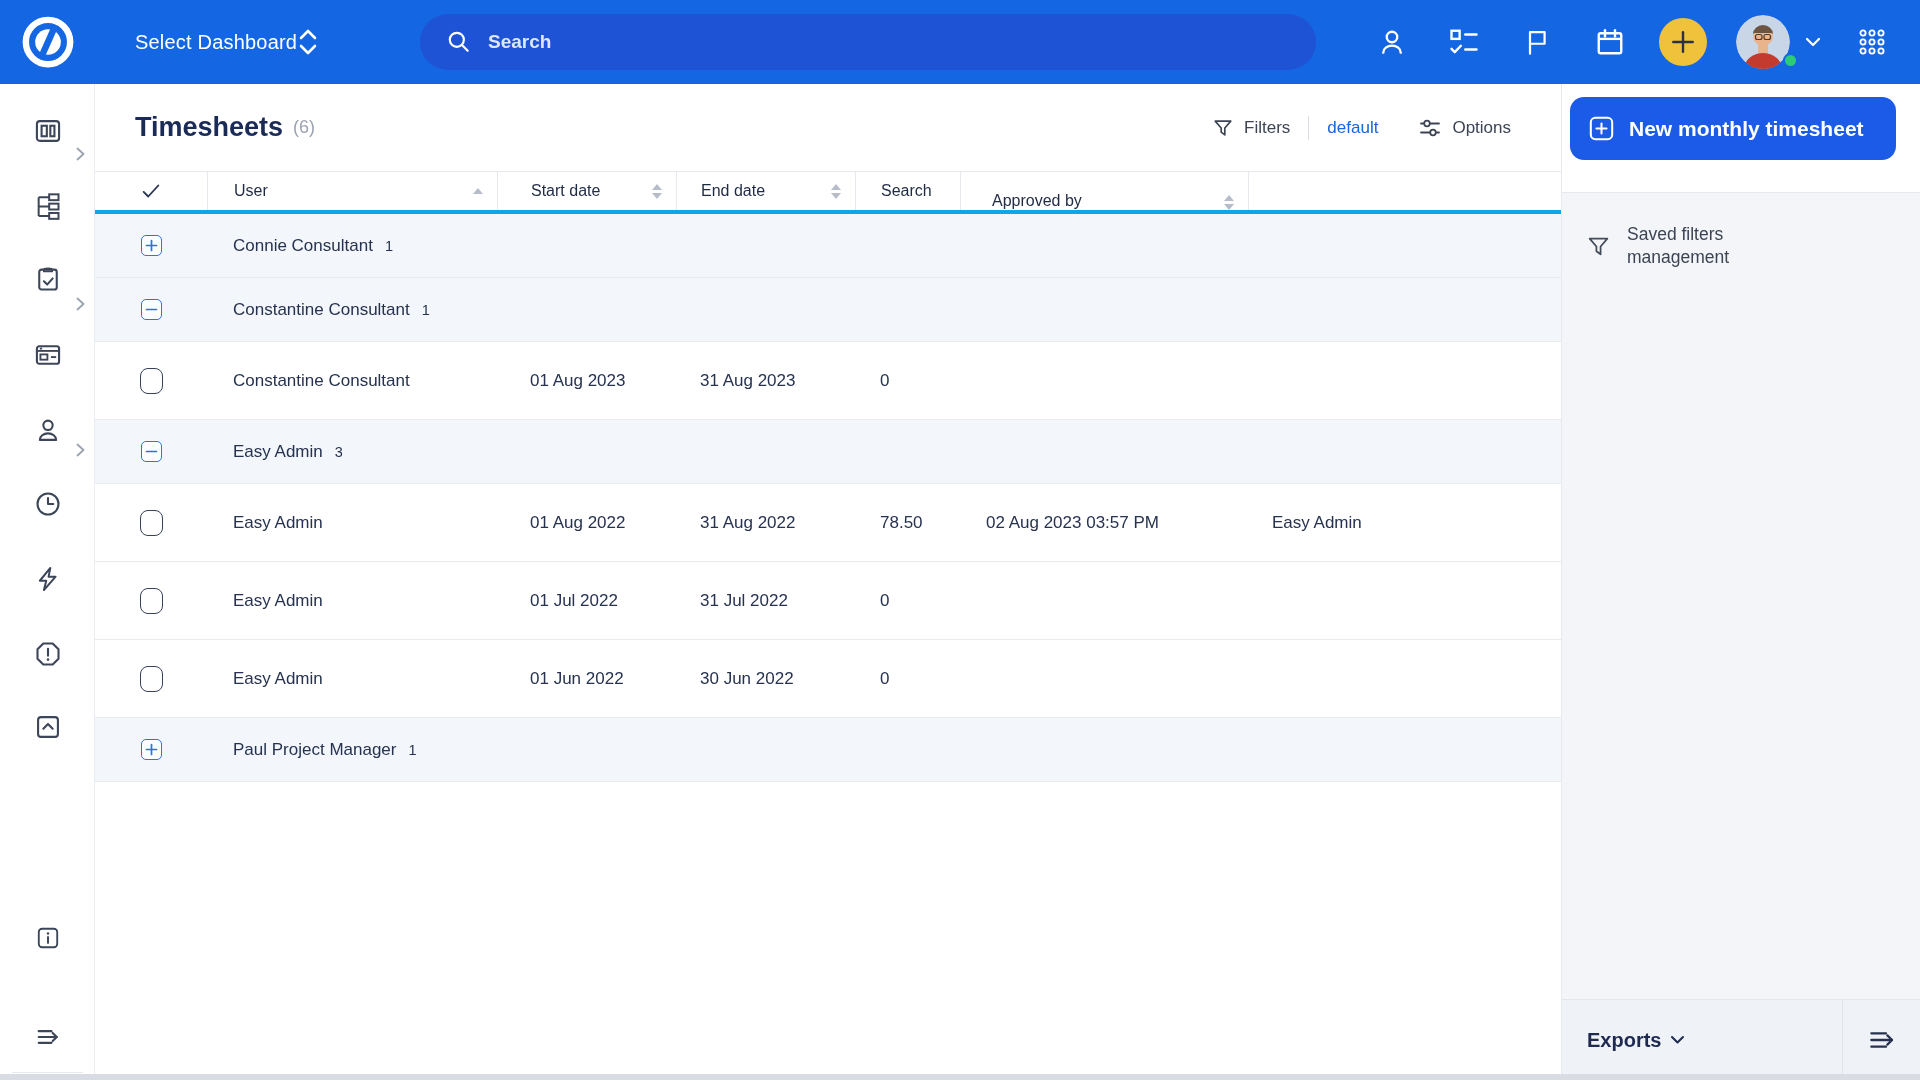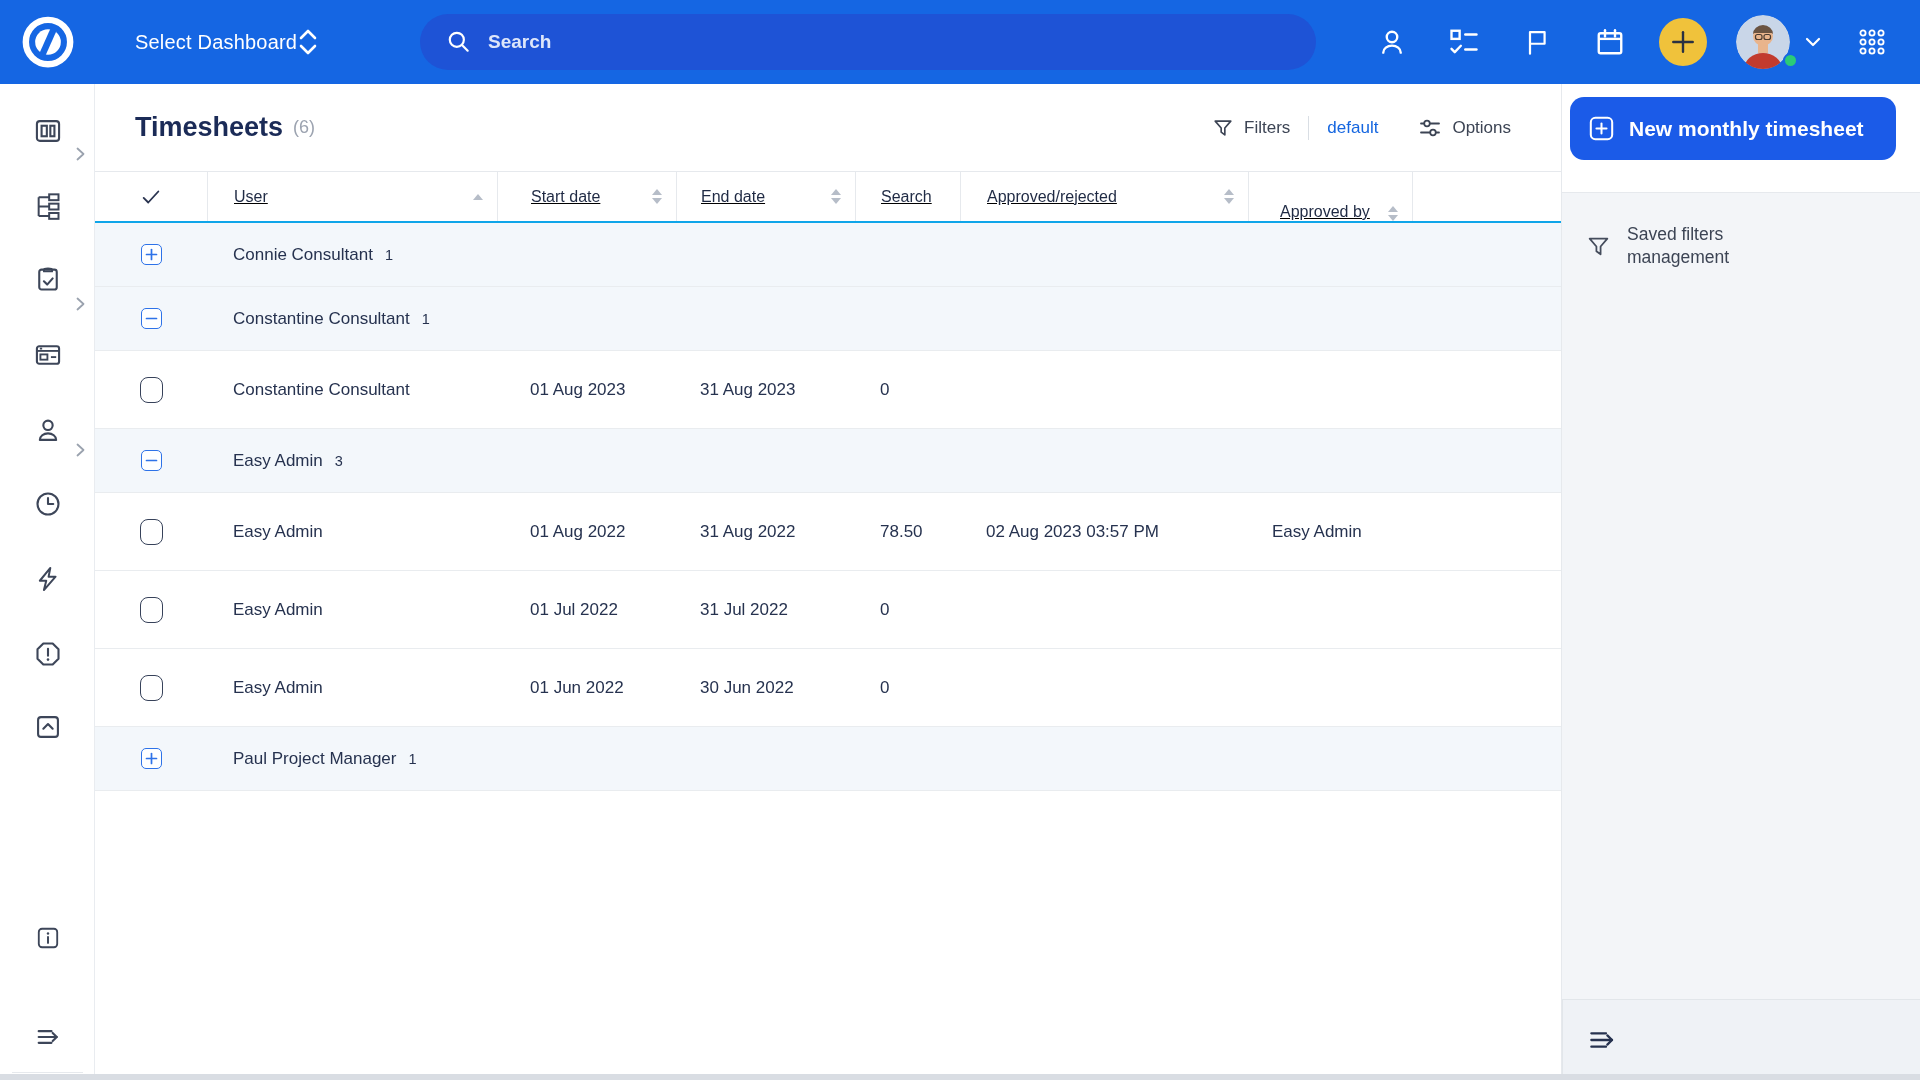--- a/index.html
+++ b/index.html
@@ -42,21 +42,21 @@
   .page-title { font-size:27px; font-weight:700; color:#1B2B57; }
   .page-count { font-size:18px; color:#9CA3B0; margin-left:10px; font-weight:400; }
   .toolbar { margin-left:auto; display:flex; align-items:center; color:#3C4454; }
   .tool-btn { display:flex; align-items:center; gap:10px; font-size:17px; cursor:pointer; }
   .tool-sep { width:1px; height:24px; background:#D9DEE4; margin:0 18px; }
   .filter-default { color:#1566E0; font-size:17px; font-weight:500; cursor:pointer; }
   .options-btn { margin-left:40px; }
 
   
   .grid-row { display:grid; grid-template-columns:112px 290px 179px 179px 105px 288px 164px 1fr; }
-  .thead { height:52px; border-top:1px solid #E6E9ED; border-bottom:2px solid #0ea5e9;text-decoration:underline; }
+  .thead { height:43px; border-top:1px solid #E6E9ED; border-bottom:4px solid #0ea5e9; }
   .th { display:flex; align-items:center; font-size:16px; font-weight:500; color:#1F2A44;
     border-left:1px solid #E6E9ED; position:relative; cursor:pointer; }
   .th:first-child { border-left:none; justify-content:center; }
   .th .lbl { white-space:nowrap; }
   .th.c-user { padding-left:26px; }
   .th.c-start { padding-left:33px; }
   .th.c-end { padding-left:24px; }
   .th.c-total { padding-left:25px; }
   .th.c-apprej { padding-left:26px; }
   .th.c-appby { padding-left:31px;align-items:flex-end; }
@@ -364,27 +364,20 @@
       <div class="th c-end">
         <span class="lbl">End date</span>
         <span class="sort">
             <span class="tri-up"></span>
             <span class="tri-dn"></span>
           </span>
       </div>
       <div class="th c-total">
         <span class="lbl">Search</span>
       </div>
-      <div class="th c-apprej">
-        <span class="lbl">Approved/rejected</span>
-        <span class="sort">
-            <span class="tri-up"></span>
-            <span class="tri-dn"></span>
-          </span>
-      </div>
       <div class="th c-appby">
         <span class="lbl">Approved by</span>
         <span class="sort">
             <span class="tri-up"></span>
             <span class="tri-dn"></span>
           </span>
       </div>
       <div class="th"></div>
     </div>
 
@@ -515,20 +508,26 @@
     <div class="panel-body">
       <div class="saved-filters">
         <svg width="25" height="25" viewBox="0 0 24 24">
           <path d="M3.5 4.5 H20.5 L14 12 V19.5 L10 16.5 V12 Z" fill="none" stroke="#444C5C" stroke-width="1.7" stroke-linejoin="round"></path>
         </svg>
         <span class="sf-label">Saved filters management</span>
       </div>
     </div>
 
     <div class="panel-footer">
+      <div class="exports">
+        <span class="exp-label">Exports</span>
+        <svg width="15" height="10" viewBox="0 0 15 10">
+          <path d="M2 2 L7.5 7.5 L13 2" fill="none" stroke="#1E2A52" stroke-width="2" stroke-linecap="round" stroke-linejoin="round"></path>
+        </svg>
+      </div>
       <div class="footer-collapse">
         <svg width="34" height="32" viewBox="0 0 24 24">
           <g fill="none" stroke="#26324F" stroke-width="1.7" stroke-linecap="round" stroke-linejoin="round">
             <line x1="4" y1="7" x2="15" y2="7"></line>
             <line x1="4" y1="17" x2="15" y2="17"></line>
             <line x1="4" y1="12" x2="19.5" y2="12"></line>
             <path d="M16 8.5 L19.5 12 L16 15.5"></path>
           </g>
         </svg>
       </div>

